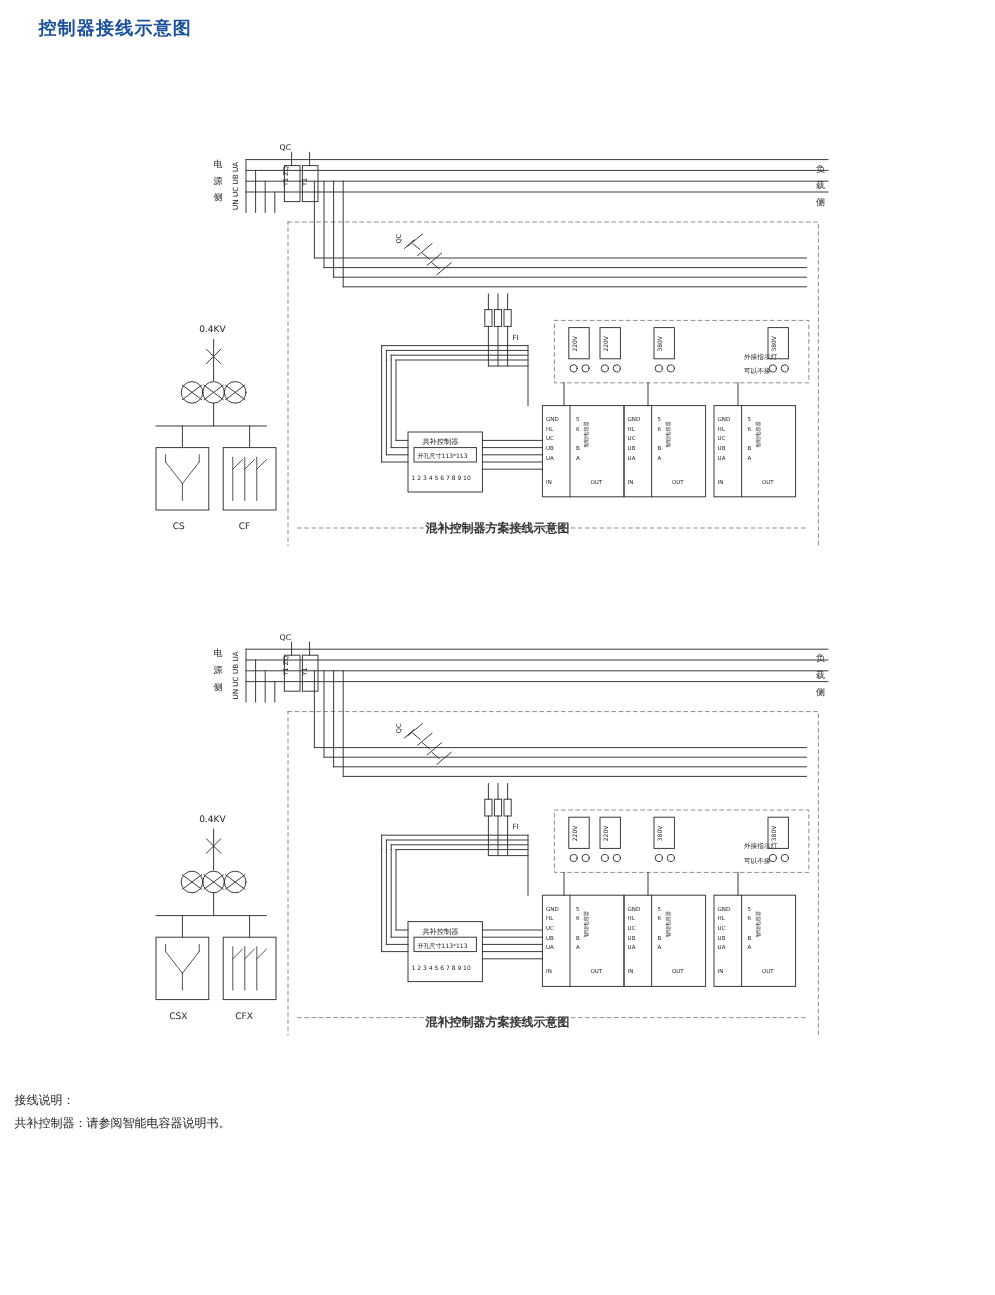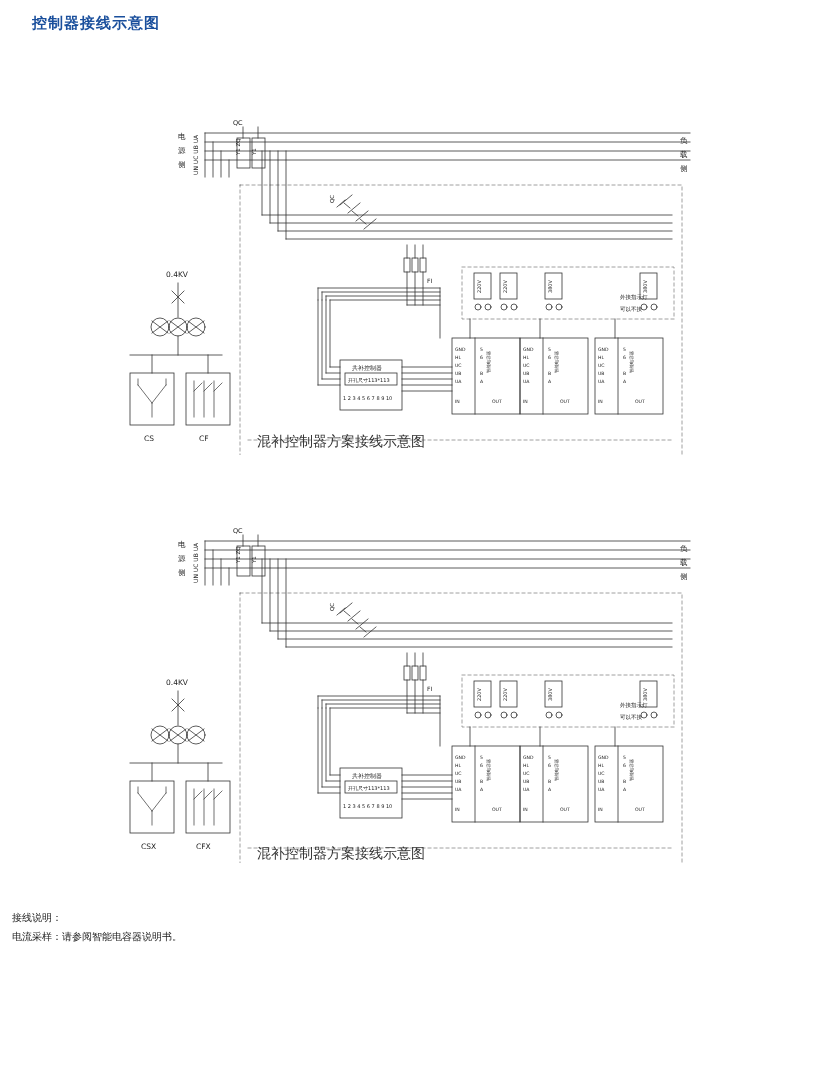--- a/index.html
+++ b/index.html
@@ -9,22 +9,22 @@
     color:#222;position:relative;overflow:hidden;
   }
   .page-title{
     position:absolute;left:12px;top:14px;
     font-size:15px;font-weight:bold;color:#1a4f9c;letter-spacing:1px;margin-left:20px;
   }
   .diagram{position:absolute;left:0;width:829px;}
   #diagram-1{top:55px;height:400px;}
   #diagram-2{top:463px;height:400px;}
   .caption{
-    position:absolute;width:682px;text-align:center;
-    font-size:14px;color:#333;
+    position:absolute;width:829px;text-align:center;
+    font-size:10px;color:#333;font-weight:bold;
   }
   #caption-1{top:433px;}
   #caption-2{top:845px;}
   .notes{
     position:absolute;left:12px;top:908px;width:805px;
     font-size:10px;line-height:1.9;color:#222;
   }
   .notes div{white-space:normal;}
   svg{display:block;}
   text{font-family:"DejaVu Sans","Liberation Sans",sans-serif;fill:#222;}
@@ -467,14 +467,14 @@
     <text x="633" y="318" transform="rotate(-90 633 318)" font-size="4.4">智能电容器</text>
 
     <text x="440" y="408" font-size="9">补偿柜</text>
   </g>
 </svg>
 </div>
 <div class="caption" id="caption-2">混补控制器方案接线示意图</div>
 
 <div class="notes">
   <div>接线说明：</div>
-  <div>电流采样：请参阅智能电容器说明书。</div>
+  <div>共补控制器：请参阅智能电容器说明书。</div>
 </div>
 
 </body></html>

